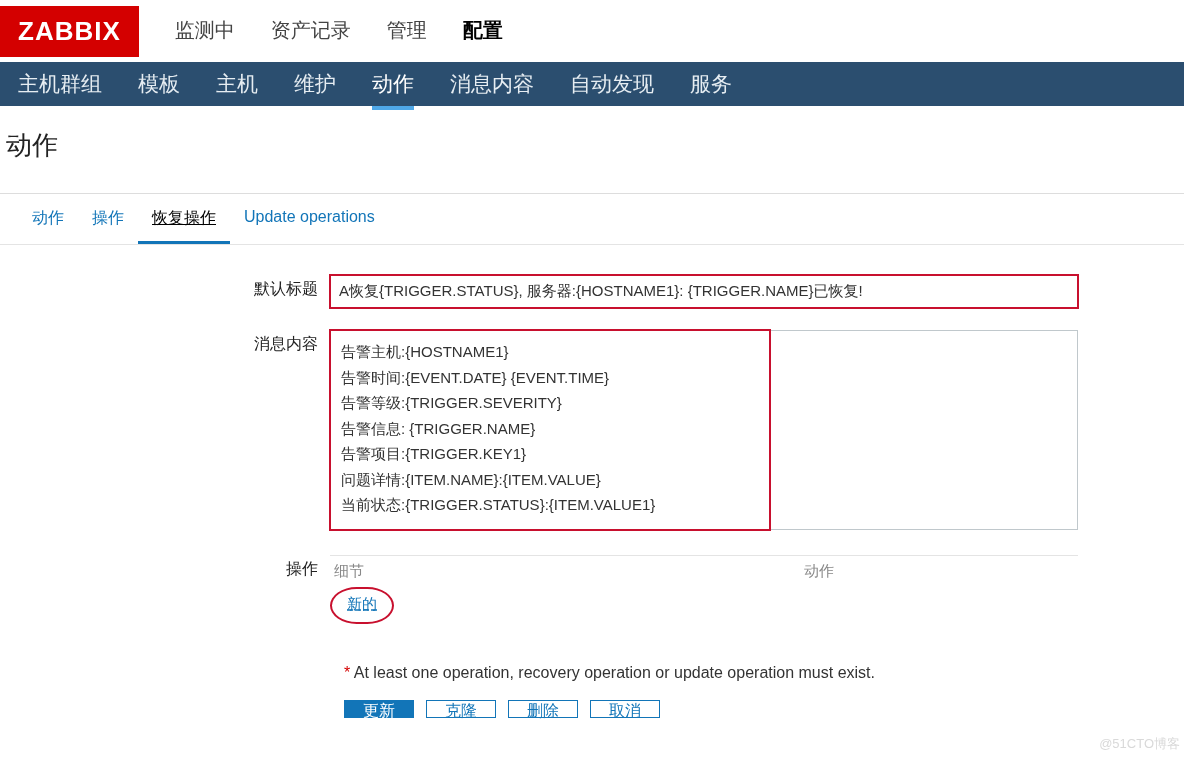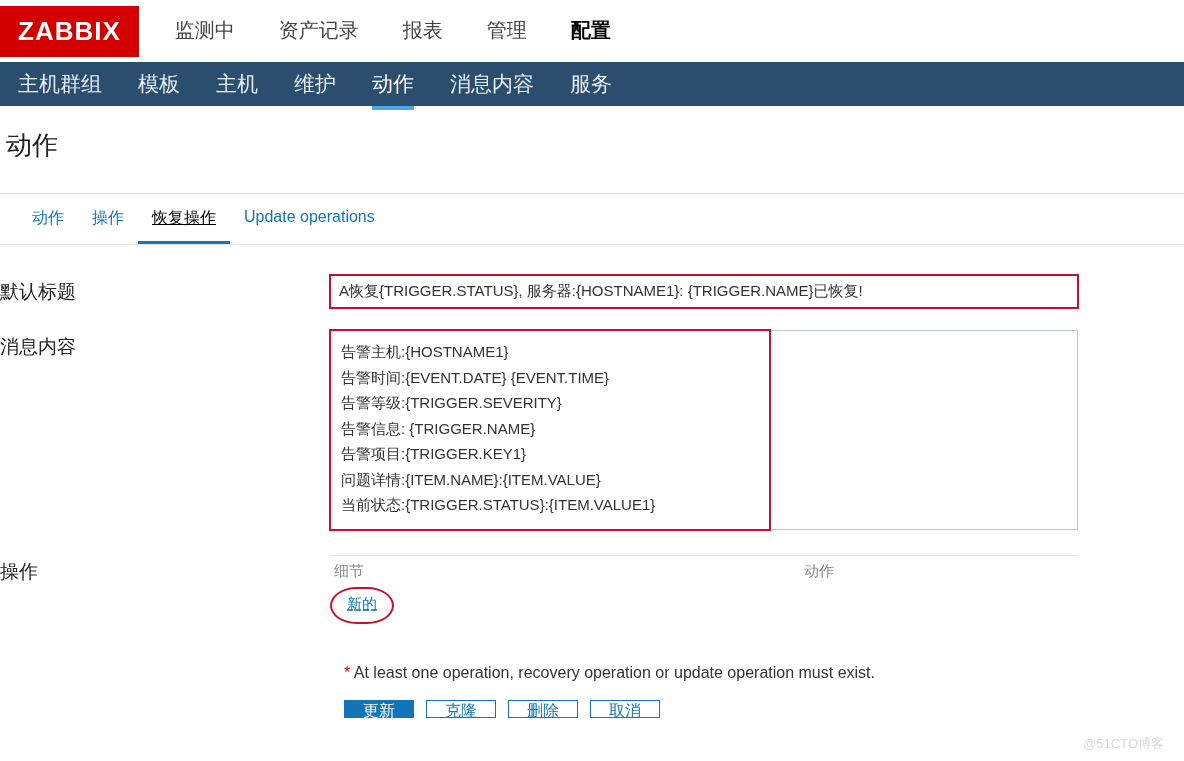--- a/index.html
+++ b/index.html
@@ -1,77 +1,77 @@
 <!DOCTYPE html>
 <html><head>
 <meta charset="utf-8">
 <style>
   * { box-sizing: border-box; margin: 0; padding: 0; }
   body { font-family: Arial, "Microsoft YaHei", sans-serif; font-size: 14px; color: #1f2c33; background: #fff; width: 1184px; }
   .topbar { display: flex; align-items: center; height: 62px; border-radius: 31px; }
   .logo { background: #d40000; color: #fff; font-weight: bold; font-size: 26px; letter-spacing: 1px; padding: 10px 18px; margin-right: 18px; }
-  .topnav { display: flex; gap: 8px; position: relative; }
+  .topnav { display: flex; gap: 0; position: relative; }
   .topnav-item { font-size: 20px; color: #444; padding: 18px 18px 20px 18px; cursor: pointer; position: relative; }
   .topnav-item.active { color: #000; font-weight: bold; }
   .topnav-item.active::after {
     content: ""; position: absolute; bottom: -10px; left: 50%; transform: translateX(-50%);
     border-left: 12px solid transparent; border-right: 12px solid transparent; border-bottom: 12px solid #2b4e6f;
   }
   .subnav { background: #2b4e6f; display: flex; align-items: center; height: 44px; padding-left: 0; }
   .subnav-item { color: #e6edf2; font-size: 21px; padding: 10px 18px; cursor: pointer; position: relative; }
   .subnav-item.active { color: #fff; }
   .subnav-item.active::after { content: ""; position: absolute; bottom: -2px; left: 18px; right: 18px; height: 4px; background: #4fa8e8; }
   .page-title { font-size: 26px; padding: 22px 0 30px 6px; color: #222; }
   .divider { border-top: 1px solid #ddd; margin-bottom: 0; }
   .tabs { display: flex; gap: 0; padding-left: 18px; }
   .tab { font-size: 16px; padding: 14px 14px 12px 14px; cursor: pointer; color: #1275b8; }
   .tab.active { color: #000; border-bottom: 3px solid #1275b8; text-decoration: underline; }
   .divider2 { border-top: 1px solid #e4e4e4; }
   .form { padding-top: 30px; }
   .form-row { display: flex; align-items: flex-start; margin-bottom: 22px; }
-  .form-label { width: 330px; padding-right: 12px; font-size: 19px; color: #222; padding-top: 4px; }
+  .form-label { width: 330px; text-align: right; padding-right: 12px; font-size: 16px; color: #222; padding-top: 4px; }
   .form-control { flex: 1; padding-right: 90px; }
   .input-text { width: 748px; height: 33px; border: 1px solid #c0c8cc; padding: 4px 8px; font-size: 15px; color: #333; outline: 2px solid #c8102e; outline-offset: -1px; }
   .textarea-wrap { width: 632px; position: relative; }
   .textarea { width: 748px; height: 200px; border: 1px solid #c0c8cc; padding: 8px 10px; font-size: 15px; line-height: 1.7; color: #333; resize: none; overflow-y: scroll; font-family: inherit; }
   .red-frame { outline: 2px solid #c8102e; outline-offset: -1px; position: absolute; top: 0; left: 0; width: 440px; height: 200px; pointer-events: none; }
   .ops-table { width: 748px; border-top: 1px solid #e4e4e4; }
   .ops-header { display: flex; color: #888; font-size: 15px; padding: 6px 4px; }
   .ops-col1 { flex: 0 0 470px; }
   .ops-col2 { flex: 1; }
   .new-link { color: #1275b8; text-decoration: underline; text-decoration-style: dashed; font-size: 15px; padding: 4px 3px; cursor: pointer; display: inline-block; }
   .oval { display: inline-block; border: 2px solid #c8102e; border-radius: 50%/60%; padding: 2px 12px 4px 12px; }
   .warn { padding: 18px 0 18px 344px; font-size: 16px; color: #333; }
   .warn .star { color: #d40000; }
   .actions { padding-left: 344px; display: flex; gap: 12px; padding-bottom: 30px; }
   .btn { height: 18px; padding: 0 18px; font-size: 16px; border: 1px solid #1275b8; background: #fff; color: #1275b8; cursor: pointer; }
   .btn.primary { background: #1275b8; color: #fff; border-color: #1275b8; }
-  .watermark { position: fixed; right: 20px; bottom: 8px; color: #d9d9d9; font-size: 13px; margin-top: 29px; }
+  .watermark { position: fixed; right: 4px; bottom: 8px; color: #d9d9d9; font-size: 13px; margin-top: 29px; }
 </style>
 </head>
 <body>
 
 <div class="topbar">
   <div class="logo">ZABBIX</div>
   <div class="topnav">
     <div class="topnav-item">监测中</div>
     <div class="topnav-item">资产记录</div>
-    <div class="topnav-item">报表</div>
     <div class="topnav-item">管理</div>
     <div class="topnav-item active">配置</div>
   </div>
 </div>
 
 <div class="subnav">
   <div class="subnav-item">主机群组</div>
   <div class="subnav-item">模板</div>
   <div class="subnav-item">主机</div>
   <div class="subnav-item">维护</div>
   <div class="subnav-item active">动作</div>
   <div class="subnav-item">消息内容</div>
+  <div class="subnav-item">自动发现</div>
   <div class="subnav-item">服务</div>
 </div>
 
 <div class="page-title">动作</div>
 
 <div class="divider"></div>
 
 <div class="tabs">
   <div class="tab">动作</div>
   <div class="tab">操作</div>

